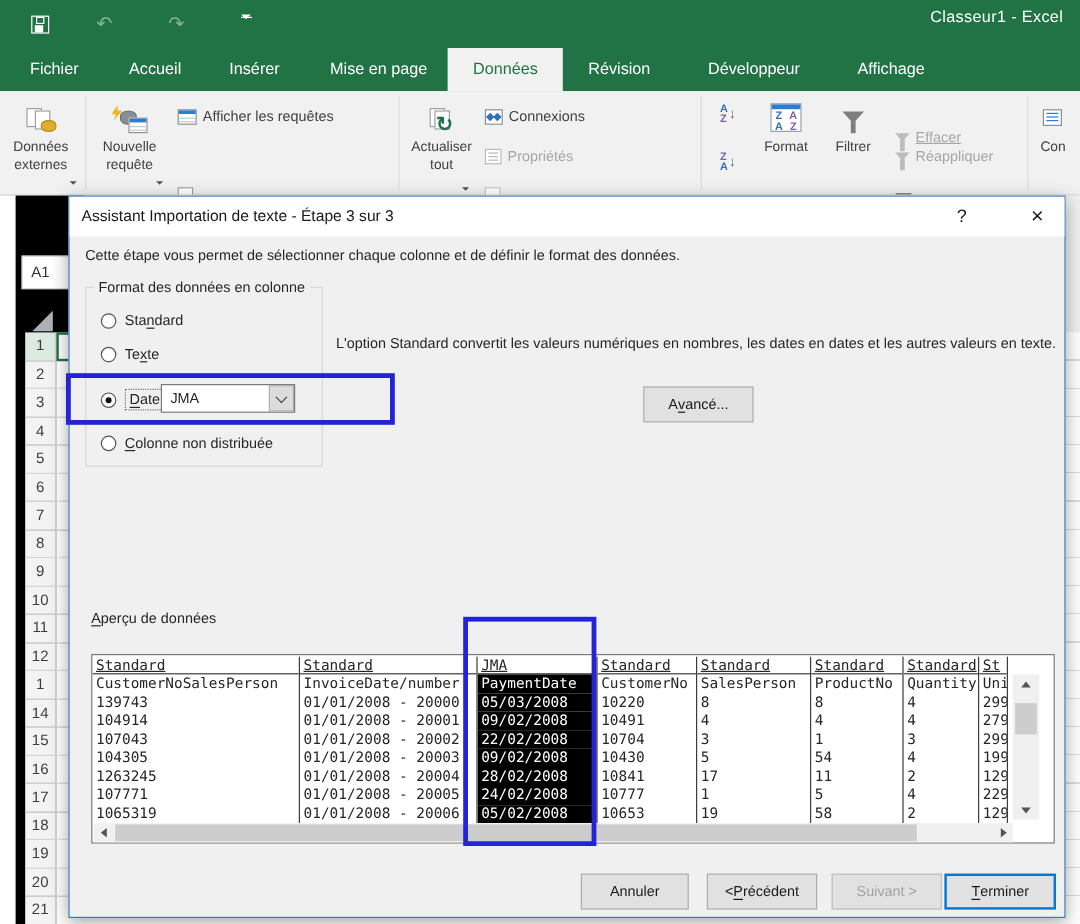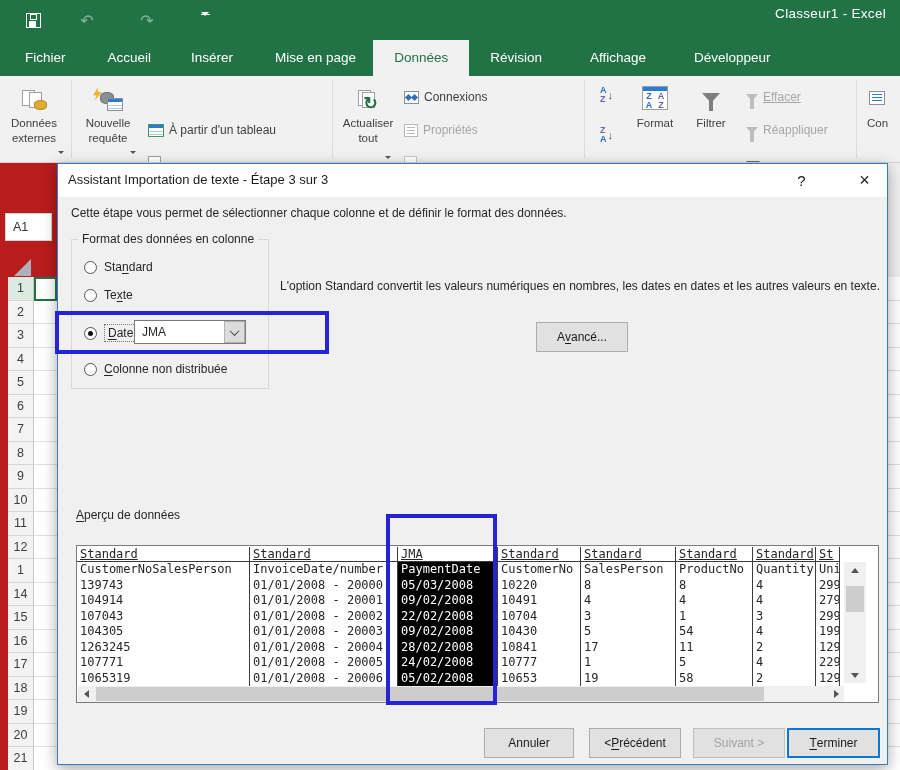--- a/index.html
+++ b/index.html
@@ -55,21 +55,21 @@
   .darr { font-size:11px; color:#555; }
   .trier-ic { width:26px; height:24px; background:#fff; border:1px solid #9aa0a6; position:relative; font-size:9px; font-weight:bold; line-height:9px; }
   .trier-ic .top { position:absolute; left:0; top:0; right:0; height:4px; background:#2b7cd3; }
   .trier-ic .cols { position:absolute; top:5px; left:0; right:0; display:flex; justify-content:space-around; }
   .trier-ic .c { display:flex; flex-direction:column; align-items:center; }
   .conv-ic { width:16px; height:14px; background:#fff; border:1px solid #8a9097; position:relative; }
   .conv-ic:before { content:""; position:absolute; left:2px; top:2px; width:10px; height:1px; background:#2b7cd3; box-shadow:0 3px 0 #2b7cd3, 0 6px 0 #2b7cd3; }
   .dark-tri { width:0; height:0; border-left:7px solid transparent; border-right:7px solid transparent; border-top:8px solid #6b6b6b; }
 
   
-  .sheet-left { position:absolute; left:0; top:163px; width:57px; height:607px; background:#b91c1c; }
+  .sheet-left { position:absolute; left:13px; top:163px; width:57px; height:607px; background:#000000; }
   .name-box { position:absolute; left:5px; top:50px; width:47px; height:28px; background:#fff; border:1px solid #d2d2d2; font-size:12.5px; color:#333; line-height:26px; padding-left:7px; }
   .select-all { position:absolute; left:14px; top:96px; width:0; height:0; border-left:17px solid transparent; border-bottom:17px solid #aeb2b8; }
   .row-headers { position:absolute; left:8px; top:114px; width:26px; }
   .grid-cells  { position:absolute; left:34px; top:114px; width:23px; }
   .row-h { height:23.5px; background:#f3f3f3; border-bottom:1px solid #d6d6d6; border-right:1px solid #c6c6c6; font-size:12.5px; color:#3c3c3c; text-align:center; line-height:23px; }
   .row-h.active { background:#dcebe2; }
   .cell { height:23.5px; background:#fff; border-bottom:1px solid #dde2e8; }
   .cell.active { border:2px solid #217346; }
   .sheet-right-top { position:absolute; left:888px; top:163px; width:12px; height:114px; background:#f0f0f0; }
   .sheet-right { position:absolute; left:888px; top:277px; width:12px; height:493px;
@@ -147,22 +147,22 @@
   <div class="win-title">Classeur1  -  Excel</div>
 </div>
 
 <div class="tabrow">
   <span class="tab" style="margin-left:2px">Fichier</span>
   <span class="tab" style="margin-left:16px">Accueil</span>
   <span class="tab" style="margin-left:14px">Insérer</span>
   <span class="tab" style="margin-left:16px">Mise en page</span>
   <span class="tab active" style="margin-left:4px">Données</span>
   <span class="tab" style="margin-left:8px">Révision</span>
+  <span class="tab" style="margin-left:22px">Développeur</span>
   <span class="tab" style="margin-left:22px">Affichage</span>
-  <span class="tab" style="margin-left:22px">Développeur</span>
 </div>
 
 <div class="ribbon">
   <div class="rib-big" style="left:1px; width:66px;">
     <div class="iconbox">
       <span class="page" style="margin-right:-6px;"></span>
         <span class="page" style="margin-top:4px;"></span>
         <span class="cyl" style="margin-left:-8px; margin-top:14px;"></span>
     </div>
     <div class="lbl">Données externes</div>
@@ -173,23 +173,23 @@
   <div class="rib-big" style="left:76px; width:64px;">
     <div class="iconbox">
       <span class="bolt" style="margin-right:-2px; margin-top:-8px;"></span>
       <span class="cyl" style="background:#8a8f96; border-color:#6d7278; width:14px; height:12px;"></span>
       <span class="mini-table" style="margin-left:-7px; margin-top:12px;"></span>
     </div>
     <div class="lbl">Nouvelle requête</div>
     <span class="caret7" style="position:absolute; right:4px; bottom:8px;"></span>
   </div>
 
-  <div class="rib-item" style="left:148px; top:43px;">
-    <span class="mini-table" style="border-color:#3f9c57;"></span>
-    <span>À partir d'un tableau</span>
+  <div class="rib-item" style="left:148px; top:10px;">
+    <span class="mini-table"></span>
+    <span>Afficher les requêtes</span>
   </div>
   <div class="rib-item" style="left:148px; top:76px;">
     <span class="page" style="height:14px;"></span>
   </div>
 
   <div class="vsep" style="left:332px;"></div>
   <div class="rib-big" style="left:337px; width:62px;">
     <div class="iconbox">
       <span class="page" style="margin-right:-9px;"></span>
         <span class="page" style="margin-top:4px;"></span>
@@ -249,21 +249,21 @@
     </div>
     <div class="lbl">Format</div>
   </div>
   <div class="rib-big" style="left:684px; width:54px;">
     <div class="iconbox">
         <span class="funnel"></span>
       </div>
     <div class="lbl">Filtrer</div>
   </div>
 
-  <div class="rib-item disabled" style="left:746px; top:10px;text-decoration:underline;">
+  <div class="rib-item disabled" style="left:746px; top:27px;text-decoration:underline;">
     <span class="funnel small gray"></span>
     <span>Effacer</span>
   </div>
   <div class="rib-item disabled" style="left:746px; top:43px;">
     <span class="funnel small gray"></span>
     <span>Réappliquer</span>
   </div>
   <div class="rib-item" style="left:746px; top:78px;">
     <span class="dark-tri"></span>
   </div>

